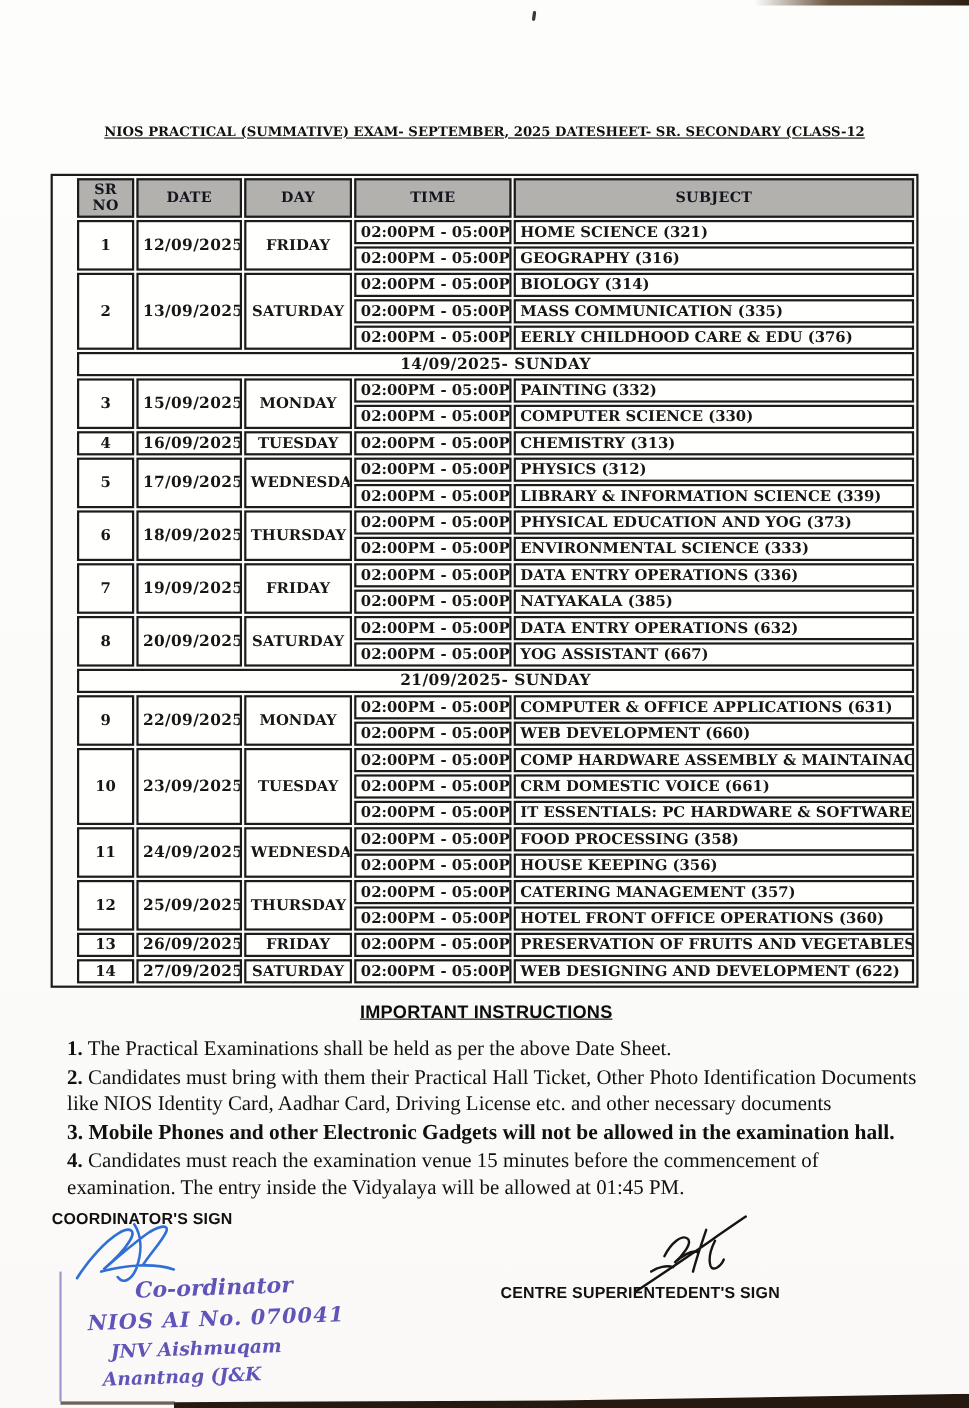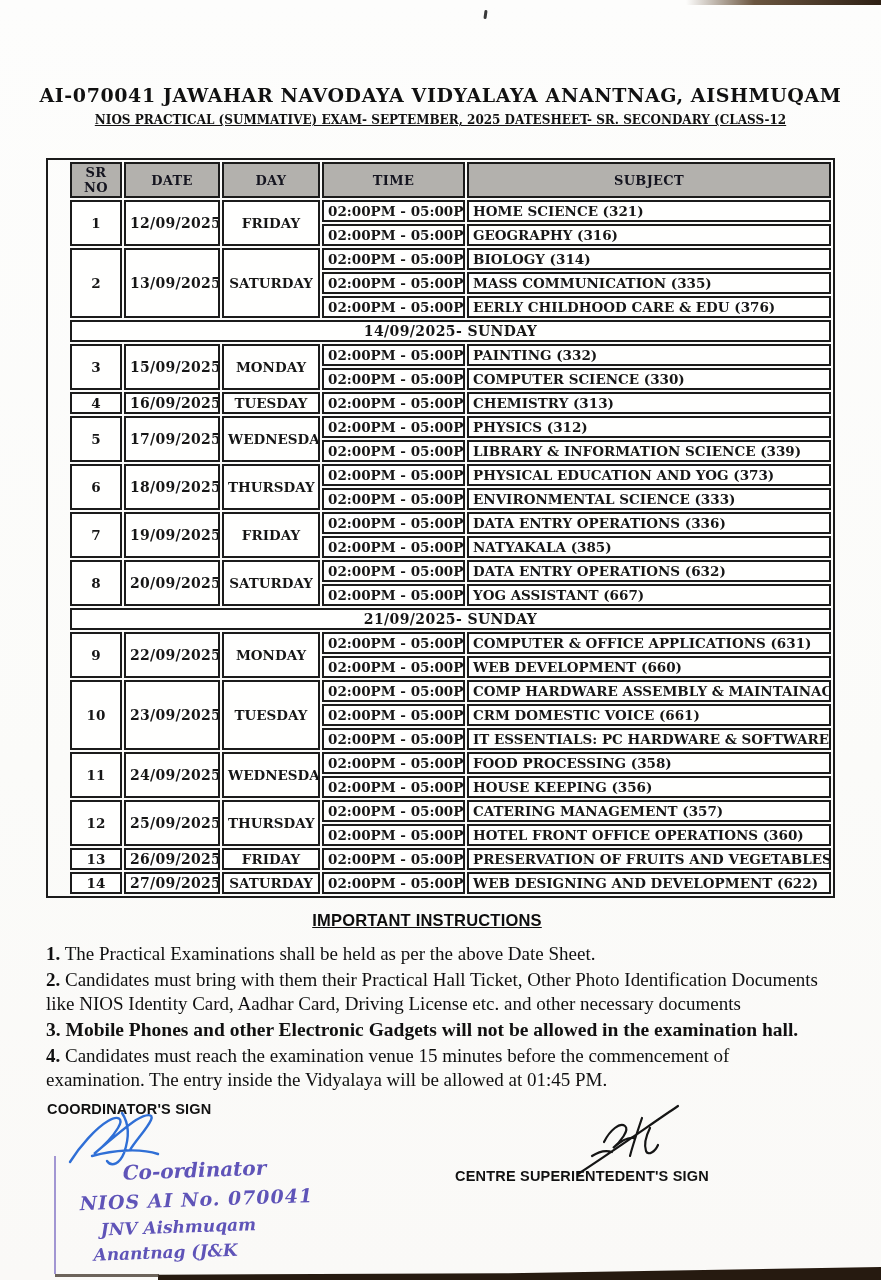--- a/index.html
+++ b/index.html
@@ -36,21 +36,21 @@
   }
   table.sched td { background:#fffffe; padding:0 4px; height:18px; }
   td.sr   { text-align:center; font-size:13.5px; }
   td.date { text-align:center; font-size:14px; letter-spacing:0.3px; white-space:nowrap; }
   td.day  { text-align:center; font-size:13.5px; letter-spacing:0px; }
   td.time { text-align:center; font-size:13.5px; white-space:nowrap; }
   td.subject { text-align:left; font-size:13.5px; padding-left:6px; white-space:nowrap; }
   td.sunday  { text-align:center; font-size:14px; height:15px; letter-spacing:0.4px; }
   
   .instructions {
-    position:absolute; top:908px; left:32px; width:790px;
+    position:absolute; top:908px; left:47px; width:790px;
     font-family:"Liberation Serif","DejaVu Serif",serif; font-size:19px;
     line-height:24px; color:#101010;
   }
   .instructions h3 {
     margin:0 0 10px 0; text-align:center;
     font-family:"Liberation Sans","DejaVu Sans",sans-serif;
     font-size:16.5px; font-weight:700; text-decoration:underline; color:#0d0d0d;
     letter-spacing:0.2px;
   }
   .instructions p { margin:0 0 2px 14px; }
@@ -98,21 +98,20 @@
     background:#3a3a3a; border-radius:2px; transform:rotate(8deg); }
 </style>
 </head>
 <body>
 
 <div class="page">
 
   <div class="tiny-mark"></div>
   <div class="edge-top-right"></div>
 
-  <div class="title1">AI-070041 JAWAHAR NAVODAYA VIDYALAYA ANANTNAG, AISHMUQAM</div>
   <div class="title2">NIOS PRACTICAL (SUMMATIVE) EXAM- SEPTEMBER, 2025 DATESHEET- SR. SECONDARY (CLASS-12</div>
 
   <div class="tablewrap">
     <table class="sched">
       <colgroup>
         <col style="width:52px">
           <col style="width:96px">
           <col style="width:98px">
         <col style="width:143px">
           <col>

